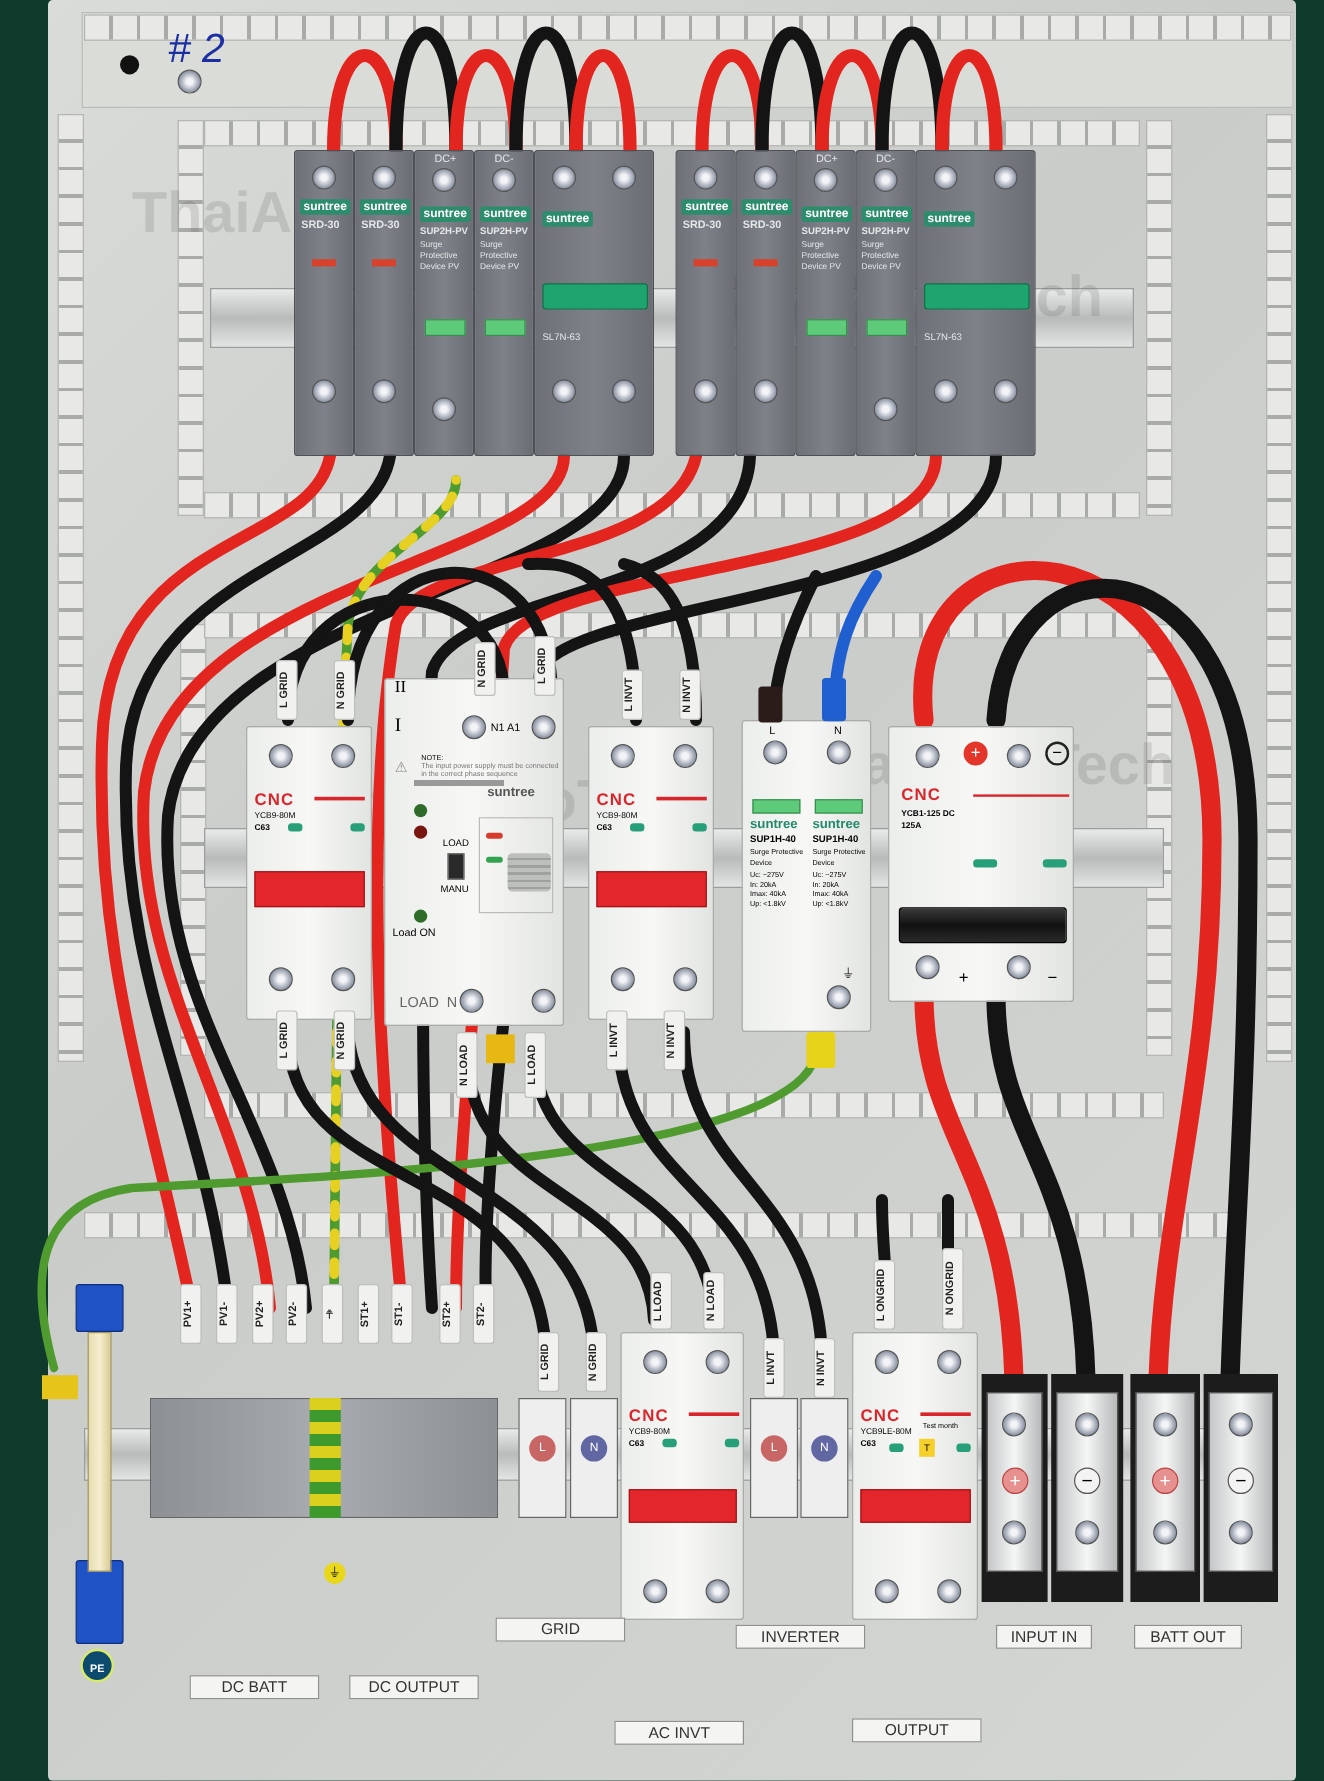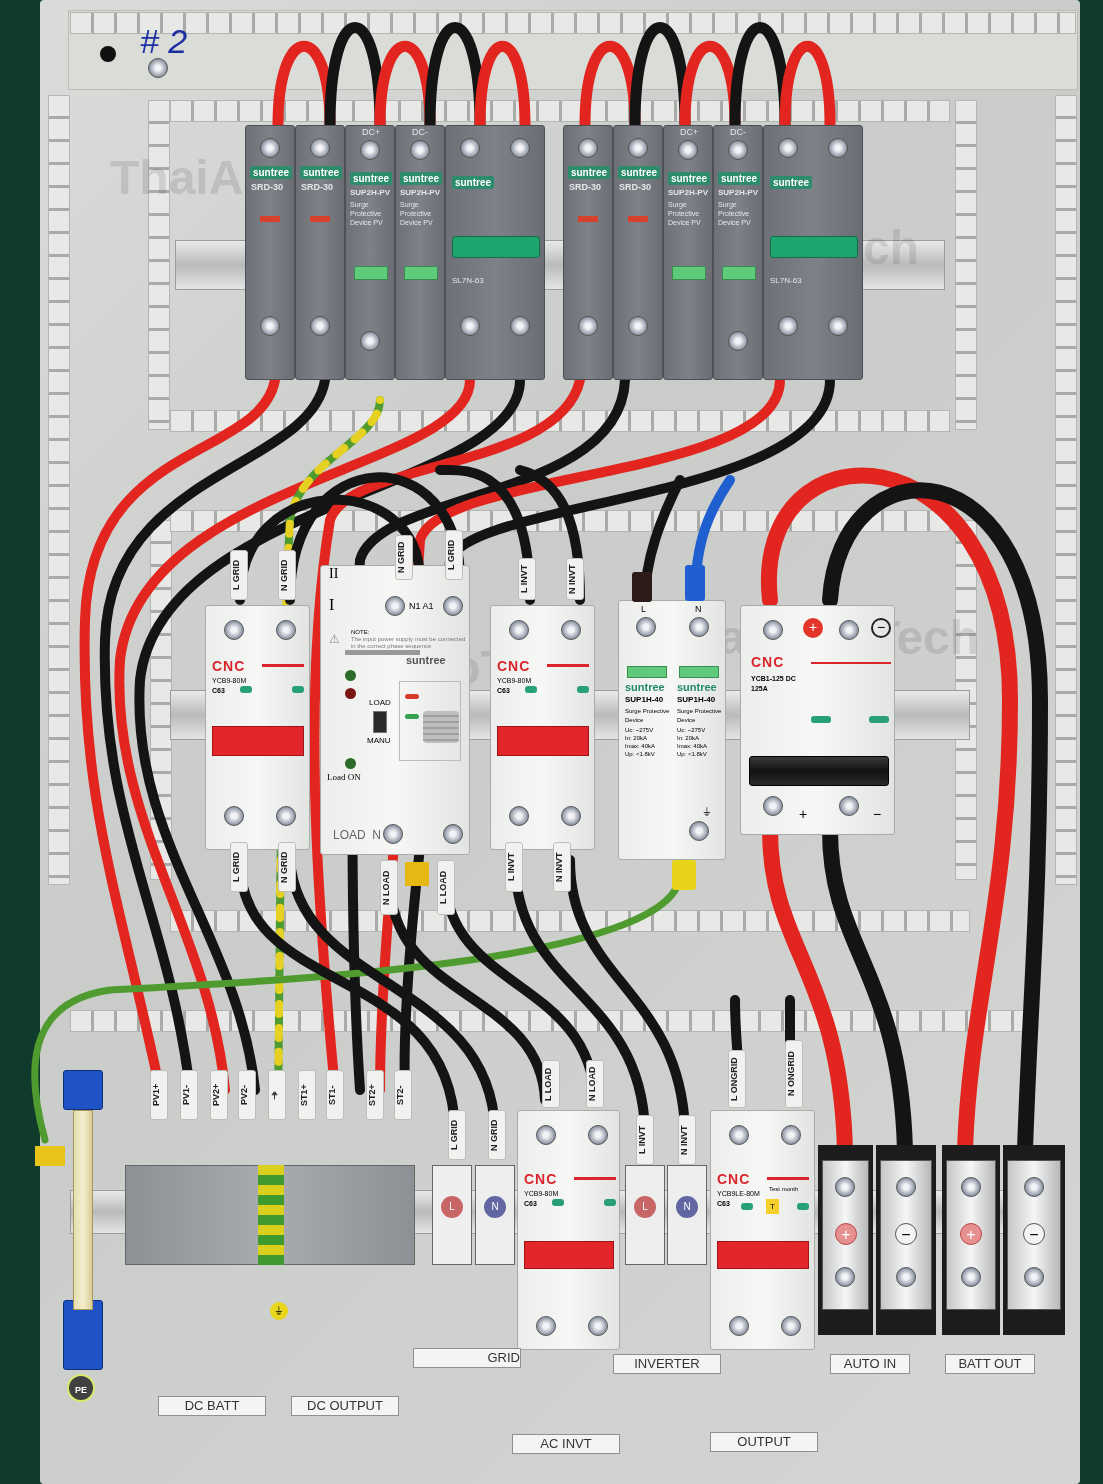--- a/index.html
+++ b/index.html
@@ -242,21 +242,21 @@
   <div class="abs led" style="left:24px;top:104px;background:#2f6c2a;"></div>
   <div class="abs led" style="left:24px;top:122px;background:#7a1612;"></div>
   <div class="abs small-text" style="left:48px;top:132px;font-size:8px;">LOAD</div>
   <div class="abs" style="left:52px;top:145px;width:14px;height:22px;background:#2a2a2a;border:1px solid #777;"></div>
   <div class="abs small-text" style="left:46px;top:170px;font-size:8px;">MANU</div>
   <div class="abs" style="left:78px;top:115px;width:62px;height:80px;border:1px solid #bbb;"></div>
   <div class="abs" style="left:84px;top:128px;width:14px;height:5px;border-radius:3px;background:#d63b2b;"></div>
   <div class="abs" style="left:84px;top:148px;width:14px;height:5px;border-radius:3px;background:#33a34f;"></div>
   <div class="abs" style="left:102px;top:145px;width:36px;height:32px;background:repeating-linear-gradient(#bdbfbd 0 4px,#9fa19f 4px 6px);border-radius:4px;"></div>
   <div class="abs led" style="left:24px;top:192px;background:#2f6c2a;"></div>
-  <div class="abs small-text" style="left:6px;top:207px;font-size:9px;font-family:Liberation Serif, serif;">Load ON</div>
+  <div class="abs small-text" style="left:6px;top:207px;font-size:9px;">Load ON</div>
   <div class="abs" style="left:12px;top:262px;font-size:12px;color:#666;white-space:pre;">LOAD  N  A</div>
   <div class="abs screw" style="left:62px;top:258px;"></div>
   <div class="abs screw" style="left:122px;top:258px;"></div>
 </div>
 <div class="abs sleeve" style="left:395px;top:535px;height:45px;">N GRID</div>
 <div class="abs sleeve" style="left:445px;top:530px;height:50px;">L GRID</div>
 <div class="abs sleeve" style="left:380px;top:860px;height:55px;">N LOAD</div>
 <div class="abs sleeve" style="left:437px;top:860px;height:55px;">L LOAD</div>
 <div class="abs" style="left:405px;top:862px;width:24px;height:24px;background:#e7b813;"></div>
 
@@ -324,21 +324,21 @@
   <div class="abs toggle-black" style="left:8px;top:150px;width:140px;height:30px;border-radius:3px;"></div>
   <div class="abs screw" style="left:22px;top:190px;"></div>
   <div class="abs" style="left:58px;top:200px;font-size:14px;">+</div>
   <div class="abs screw" style="left:98px;top:190px;"></div>
   <div class="abs" style="left:132px;top:200px;font-size:14px;">−</div>
 </div>
 
 <div class="abs blue-block" style="left:63px;top:1070px;width:40px;height:40px;"></div>
 <div class="abs blue-block" style="left:63px;top:1300px;width:40px;height:70px;"></div>
 <div class="abs pe-bar" style="left:73px;top:1110px;width:20px;height:200px;"></div>
-<div class="abs" style="left:67px;top:1374px;width:28px;height:28px;border-radius:50%;background:#404040;color:#fff;font-size:9px;font-weight:bold;text-align:center;line-height:28px;border:2px solid #d9ea6b;">PE</div>
+<div class="abs" style="left:67px;top:1374px;width:28px;height:28px;border-radius:50%;background:#0c4a6e;color:#fff;font-size:9px;font-weight:bold;text-align:center;line-height:28px;border:2px solid #d9ea6b;">PE</div>
 <div class="abs" style="left:35px;top:1146px;width:30px;height:20px;background:#e7c41a;"></div>
 
 <div class="abs terminal-grey" style="left:125px;top:1165px;width:290px;height:100px;"></div>
 <div class="abs" style="left:258px;top:1165px;width:26px;height:100px;background:repeating-linear-gradient(180deg,#d9cf1c 0 10px,#3e9a2d 10px 20px);"></div>
 <div class="abs" style="left:270px;top:1302px;width:18px;height:18px;border-radius:50%;background:#e8d71b;font-size:11px;text-align:center;line-height:18px;">⏚</div>
 
 <div class="abs" style="left:150px;top:1070px;">
   <div class="abs sleeve" style="left:0;top:0;height:50px;">PV1+</div>
   <div class="abs sleeve" style="left:30px;top:0;height:50px;">PV1-</div>
   <div class="abs sleeve" style="left:60px;top:0;height:50px;">PV2+</div>
@@ -422,18 +422,18 @@
 </div>
 <div class="abs stud-base" style="left:1003px;top:1145px;width:62px;height:190px;"></div>
 <div class="abs stud" style="left:1007px;top:1160px;width:54px;height:150px;">
   <div class="abs screw" style="left:16px;top:16px;"></div>
   <div class="abs" style="left:15px;top:62px;width:22px;height:22px;border-radius:50%;background:#f3f3f3;border:1px solid #555;text-align:center;line-height:21px;">−</div>
   <div class="abs screw" style="left:16px;top:106px;"></div>
 </div>
 
 <div class="abs label-plate" style="left:158px;top:1396px;width:108px;">DC BATT</div>
 <div class="abs label-plate" style="left:291px;top:1396px;width:108px;">DC OUTPUT</div>
-<div class="abs label-plate" style="left:413px;top:1348px;width:108px;text-align:right;">GRID</div>
+<div class="abs label-plate" style="left:413px;top:1348px;width:108px;">GRID</div>
 <div class="abs label-plate" style="left:512px;top:1434px;width:108px;">AC INVT</div>
 <div class="abs label-plate" style="left:613px;top:1354px;width:108px;">INVERTER</div>
 <div class="abs label-plate" style="left:710px;top:1432px;width:108px;">OUTPUT</div>
-<div class="abs label-plate" style="left:830px;top:1354px;width:80px;">AUTO IN</div>
+<div class="abs label-plate" style="left:830px;top:1354px;width:80px;">INPUT IN</div>
 <div class="abs label-plate" style="left:945px;top:1354px;width:90px;">BATT OUT</div>
 
 </body></html>

